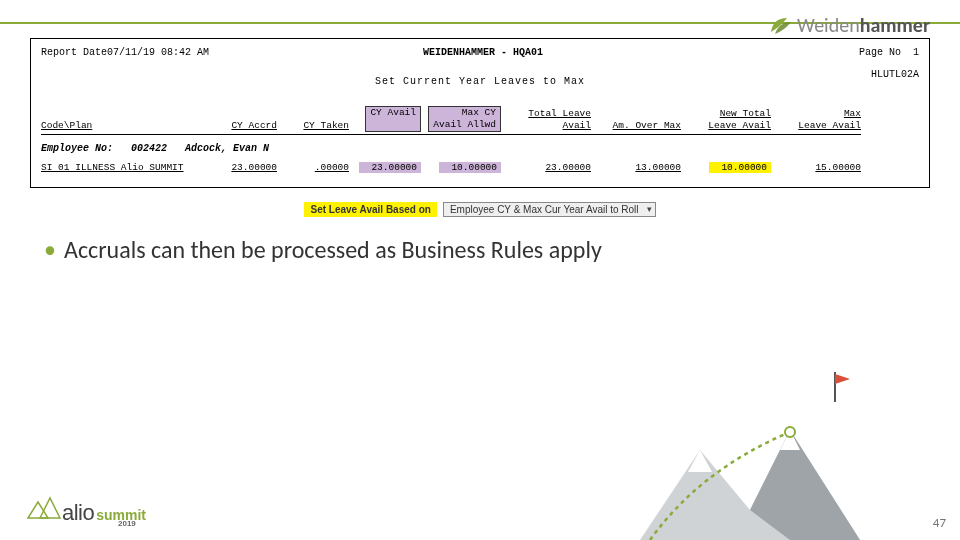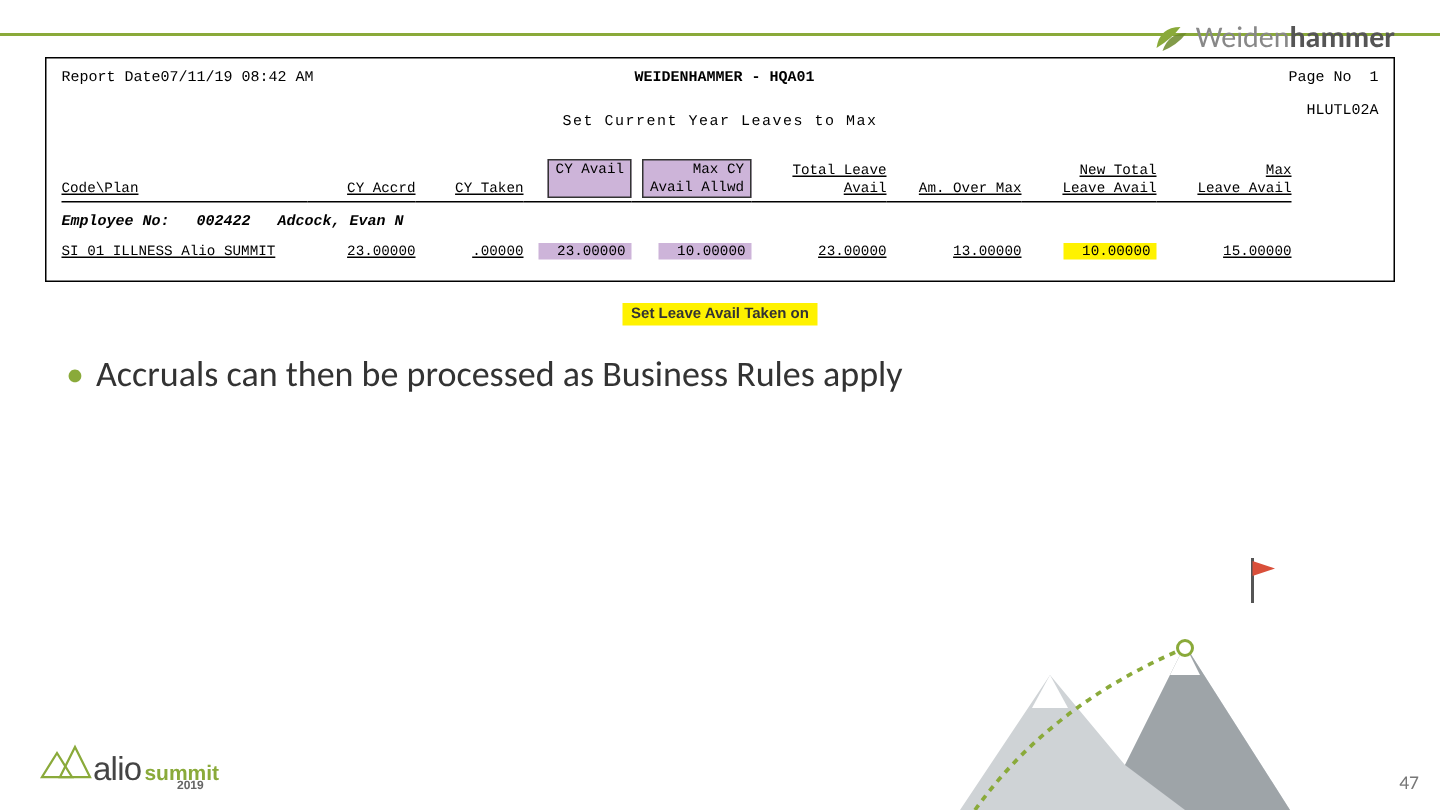--- a/index.html
+++ b/index.html
@@ -123,21 +123,22 @@
     <div class="col avail"><span class="purple-cell">23.00000</span></div>
     <div class="col maxcy"><span class="purple-cell">10.00000</span></div>
     <div class="col tla">23.00000</div>
     <div class="col amover">13.00000</div>
     <div class="col newtla"><span class="yellow-cell">10.00000</span></div>
     <div class="col maxla">15.00000</div>
   </div>
 </div>
 
 <div class="dropdown-strip">
-  <span class="lbl">Set Leave Avail Taken on</span>
+  <span class="lbl">Set Leave Avail Based on</span>
+  <span class="sel">Employee CY &amp; Max Cur Year Avail to Roll</span>
 </div>
 
 <ul class="bullets">
   <li>Accruals can then be processed as Business Rules apply</li>
 </ul>
 
 <svg class="mountain" width="280" height="160" viewBox="0 0 280 160">
   <polygon points="0,160 60,70 110,130 150,50 220,160" fill="#cfd3d6"></polygon>
   <polygon points="110,130 150,50 220,160 150,160" fill="#9ea4a8"></polygon>
   <polygon points="150,50 160,70 140,70" fill="#fff"></polygon>

